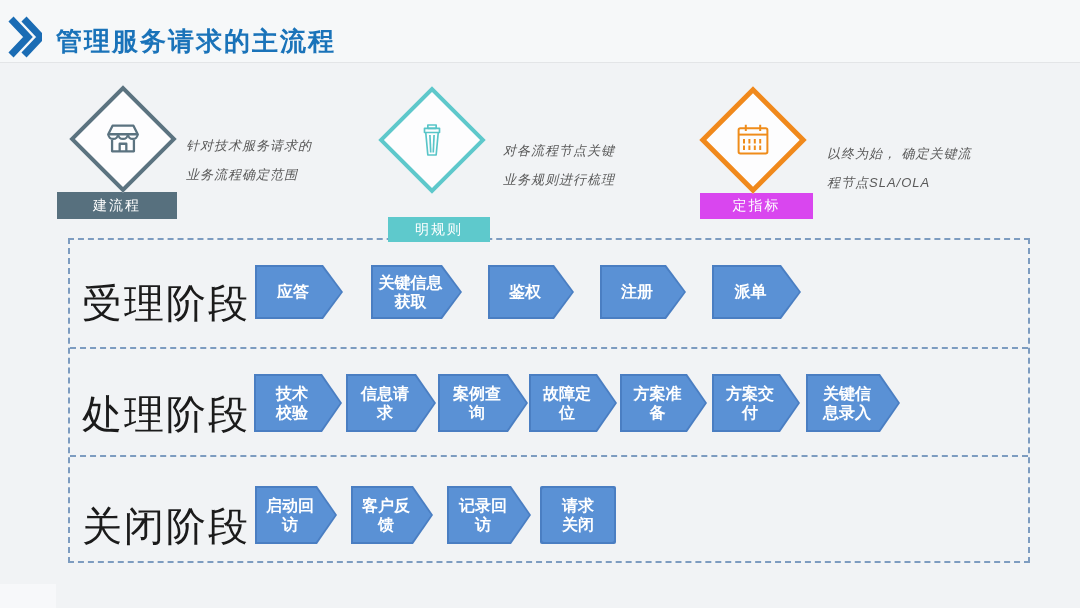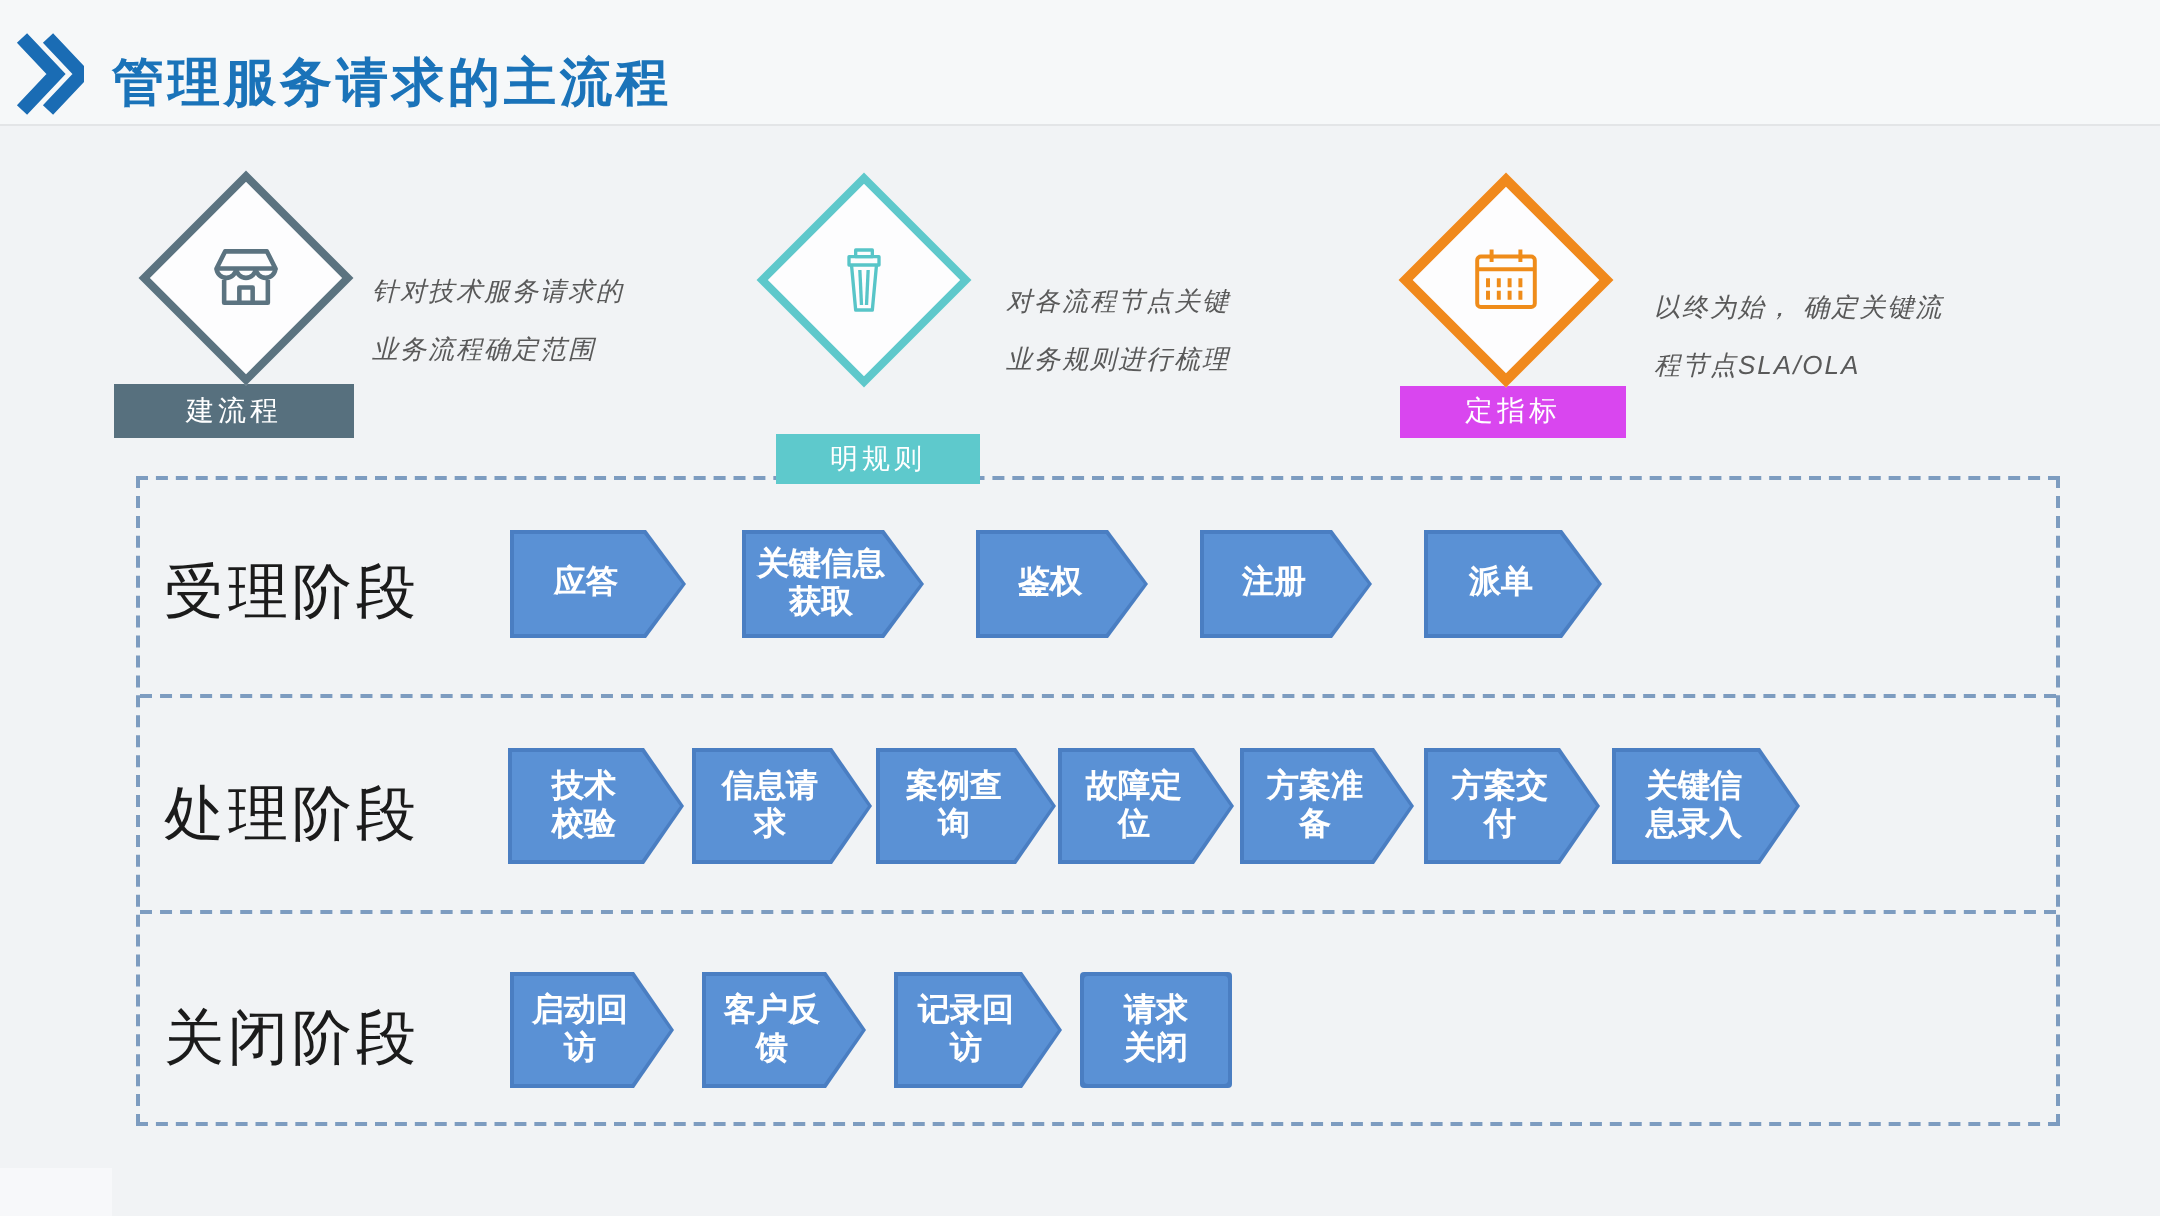--- a/index.html
+++ b/index.html
@@ -50,21 +50,21 @@
   
   .panel {
     position:absolute; left:68px; top:238px; width:962px; height:325px;
     border:2px dashed #7d9cc0;
   }
   .panel-divider {
     position:absolute; left:0; width:958px; height:0;
     border-top:2px dashed #7d9cc0;
   }
   .phase-label {
-    position:absolute; left:82px; font-size:30px; color:#1b1b1b;
+    position:absolute; left:82px; font-size:40px; color:#1b1b1b;
     letter-spacing:2px; white-space:nowrap;font-family:Liberation Mono, monospace;
   }
 
   .step { position:absolute; }
   .s-bg { position:absolute; inset:0; background:#4a7ec2;
           clip-path:polygon(0 0, calc(100% - 20px) 0, 100% 50%, calc(100% - 20px) 100%, 0 100%); }
   .s-fg { position:absolute; inset:2px; background:#5a91d5;
           clip-path:polygon(0 0, calc(100% - 19px) 0, 100% 50%, calc(100% - 19px) 100%, 0 100%); }
   .s-txt {
     position:absolute; inset:0 16px 0 4px; display:flex; align-items:center; justify-content:center;

